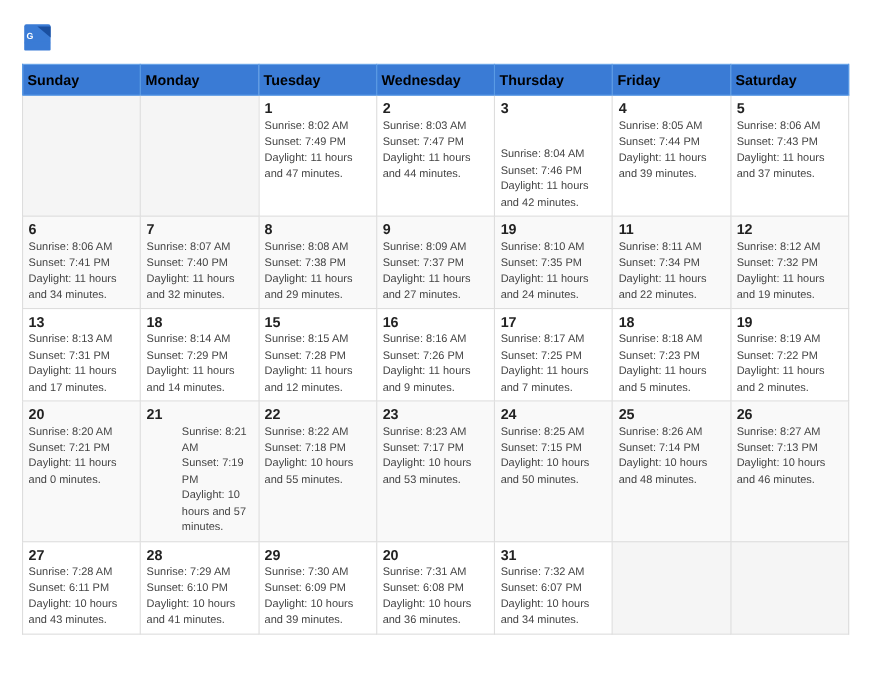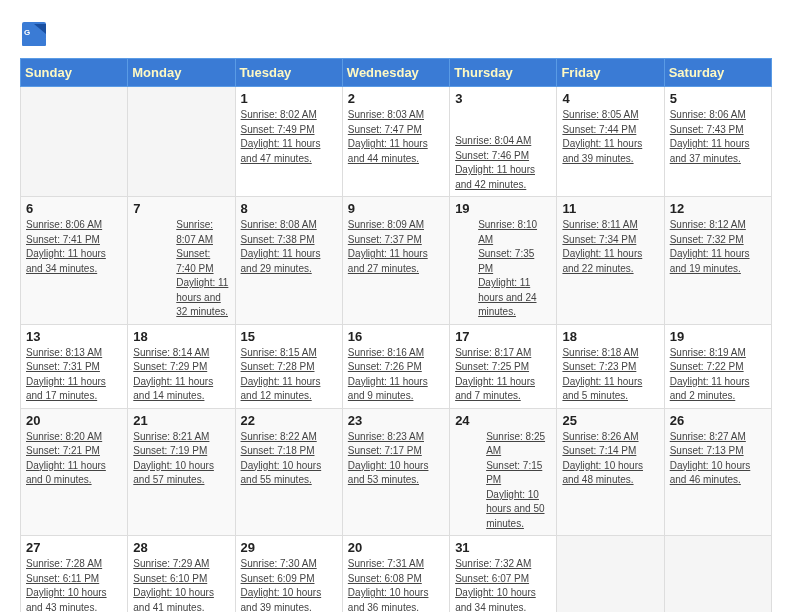--- a/index.html
+++ b/index.html
@@ -52,21 +52,21 @@
       color: #333;
       font-weight: bold;
     }
     .calendar {
       width: 100%;
       border-collapse: collapse;
       border: 1px solid #ccc;
     }
     .calendar th {
       background-color: #3a7bd5;
-      color: #fef9c3;
+      color: #000000;
       font-size: 13px;
       padding: 6px 4px;
       text-align: left;
       border: 1px solid #5a9be5;
     }
     .calendar td {
       vertical-align: top;
       padding: 4px 5px;
       font-size: 10.5px;
       color: #333;
@@ -82,21 +82,20 @@
       font-size: 13px;
       font-weight: bold;
       color: #222;
       display: block;
       margin-bottom: 2px;
     }
     .day-info {
       font-size: 10px;
       color: #444;
       line-height: 1.45;
-      text-decoration: underline;
     }
     .empty-cell {
       background: #f5f5f5 !important;
     }
   </style>
 </head>
 <body>
 
 <div class="page">
   <div class="header">
@@ -166,39 +165,39 @@
         </tr>
         <tr>
           <td>
             <span class="day-number">6</span>
             <div class="day-info" style="white-space: pre-line;">Sunrise: 8:06 AM
 Sunset: 7:41 PM
 Daylight: 11 hours and 34 minutes.</div>
           </td>
           <td>
             <span class="day-number">7</span>
-            <div class="day-info" style="white-space: pre-line; margin-left: 43px;">Sunrise: 8:07 AM
+            <div class="day-info" style="white-space: pre-line;">Sunrise: 8:07 AM
 Sunset: 7:40 PM
 Daylight: 11 hours and 32 minutes.</div>
           </td>
           <td>
             <span class="day-number">8</span>
             <div class="day-info" style="white-space: pre-line;">Sunrise: 8:08 AM
 Sunset: 7:38 PM
 Daylight: 11 hours and 29 minutes.</div>
           </td>
           <td>
             <span class="day-number">9</span>
             <div class="day-info" style="white-space: pre-line;">Sunrise: 8:09 AM
 Sunset: 7:37 PM
 Daylight: 11 hours and 27 minutes.</div>
           </td>
           <td>
             <span class="day-number">19</span>
-            <div class="day-info" style="white-space: pre-line; margin-left: 23px;">Sunrise: 8:10 AM
+            <div class="day-info" style="white-space: pre-line;">Sunrise: 8:10 AM
 Sunset: 7:35 PM
 Daylight: 11 hours and 24 minutes.</div>
           </td>
           <td>
             <span class="day-number">11</span>
             <div class="day-info" style="white-space: pre-line;">Sunrise: 8:11 AM
 Sunset: 7:34 PM
 Daylight: 11 hours and 22 minutes.</div>
           </td>
           <td>
@@ -254,39 +253,39 @@
         </tr>
         <tr>
           <td>
             <span class="day-number">20</span>
             <div class="day-info" style="white-space: pre-line;">Sunrise: 8:20 AM
 Sunset: 7:21 PM
 Daylight: 11 hours and 0 minutes.</div>
           </td>
           <td>
             <span class="day-number">21</span>
-            <div class="day-info" style="white-space: pre-line;">Sunrise: 8:21 AM
+            <div class="day-info" style="white-space: pre-line; margin-left: 32px;">Sunrise: 8:21 AM
 Sunset: 7:19 PM
 Daylight: 10 hours and 57 minutes.</div>
           </td>
           <td>
             <span class="day-number">22</span>
             <div class="day-info" style="white-space: pre-line;">Sunrise: 8:22 AM
 Sunset: 7:18 PM
 Daylight: 10 hours and 55 minutes.</div>
           </td>
           <td>
             <span class="day-number">23</span>
             <div class="day-info" style="white-space: pre-line;">Sunrise: 8:23 AM
 Sunset: 7:17 PM
 Daylight: 10 hours and 53 minutes.</div>
           </td>
           <td>
             <span class="day-number">24</span>
-            <div class="day-info" style="white-space: pre-line; margin-left: 31px;">Sunrise: 8:25 AM
+            <div class="day-info" style="white-space: pre-line;">Sunrise: 8:25 AM
 Sunset: 7:15 PM
 Daylight: 10 hours and 50 minutes.</div>
           </td>
           <td>
             <span class="day-number">25</span>
             <div class="day-info" style="white-space: pre-line;">Sunrise: 8:26 AM
 Sunset: 7:14 PM
 Daylight: 10 hours and 48 minutes.</div>
           </td>
           <td>

